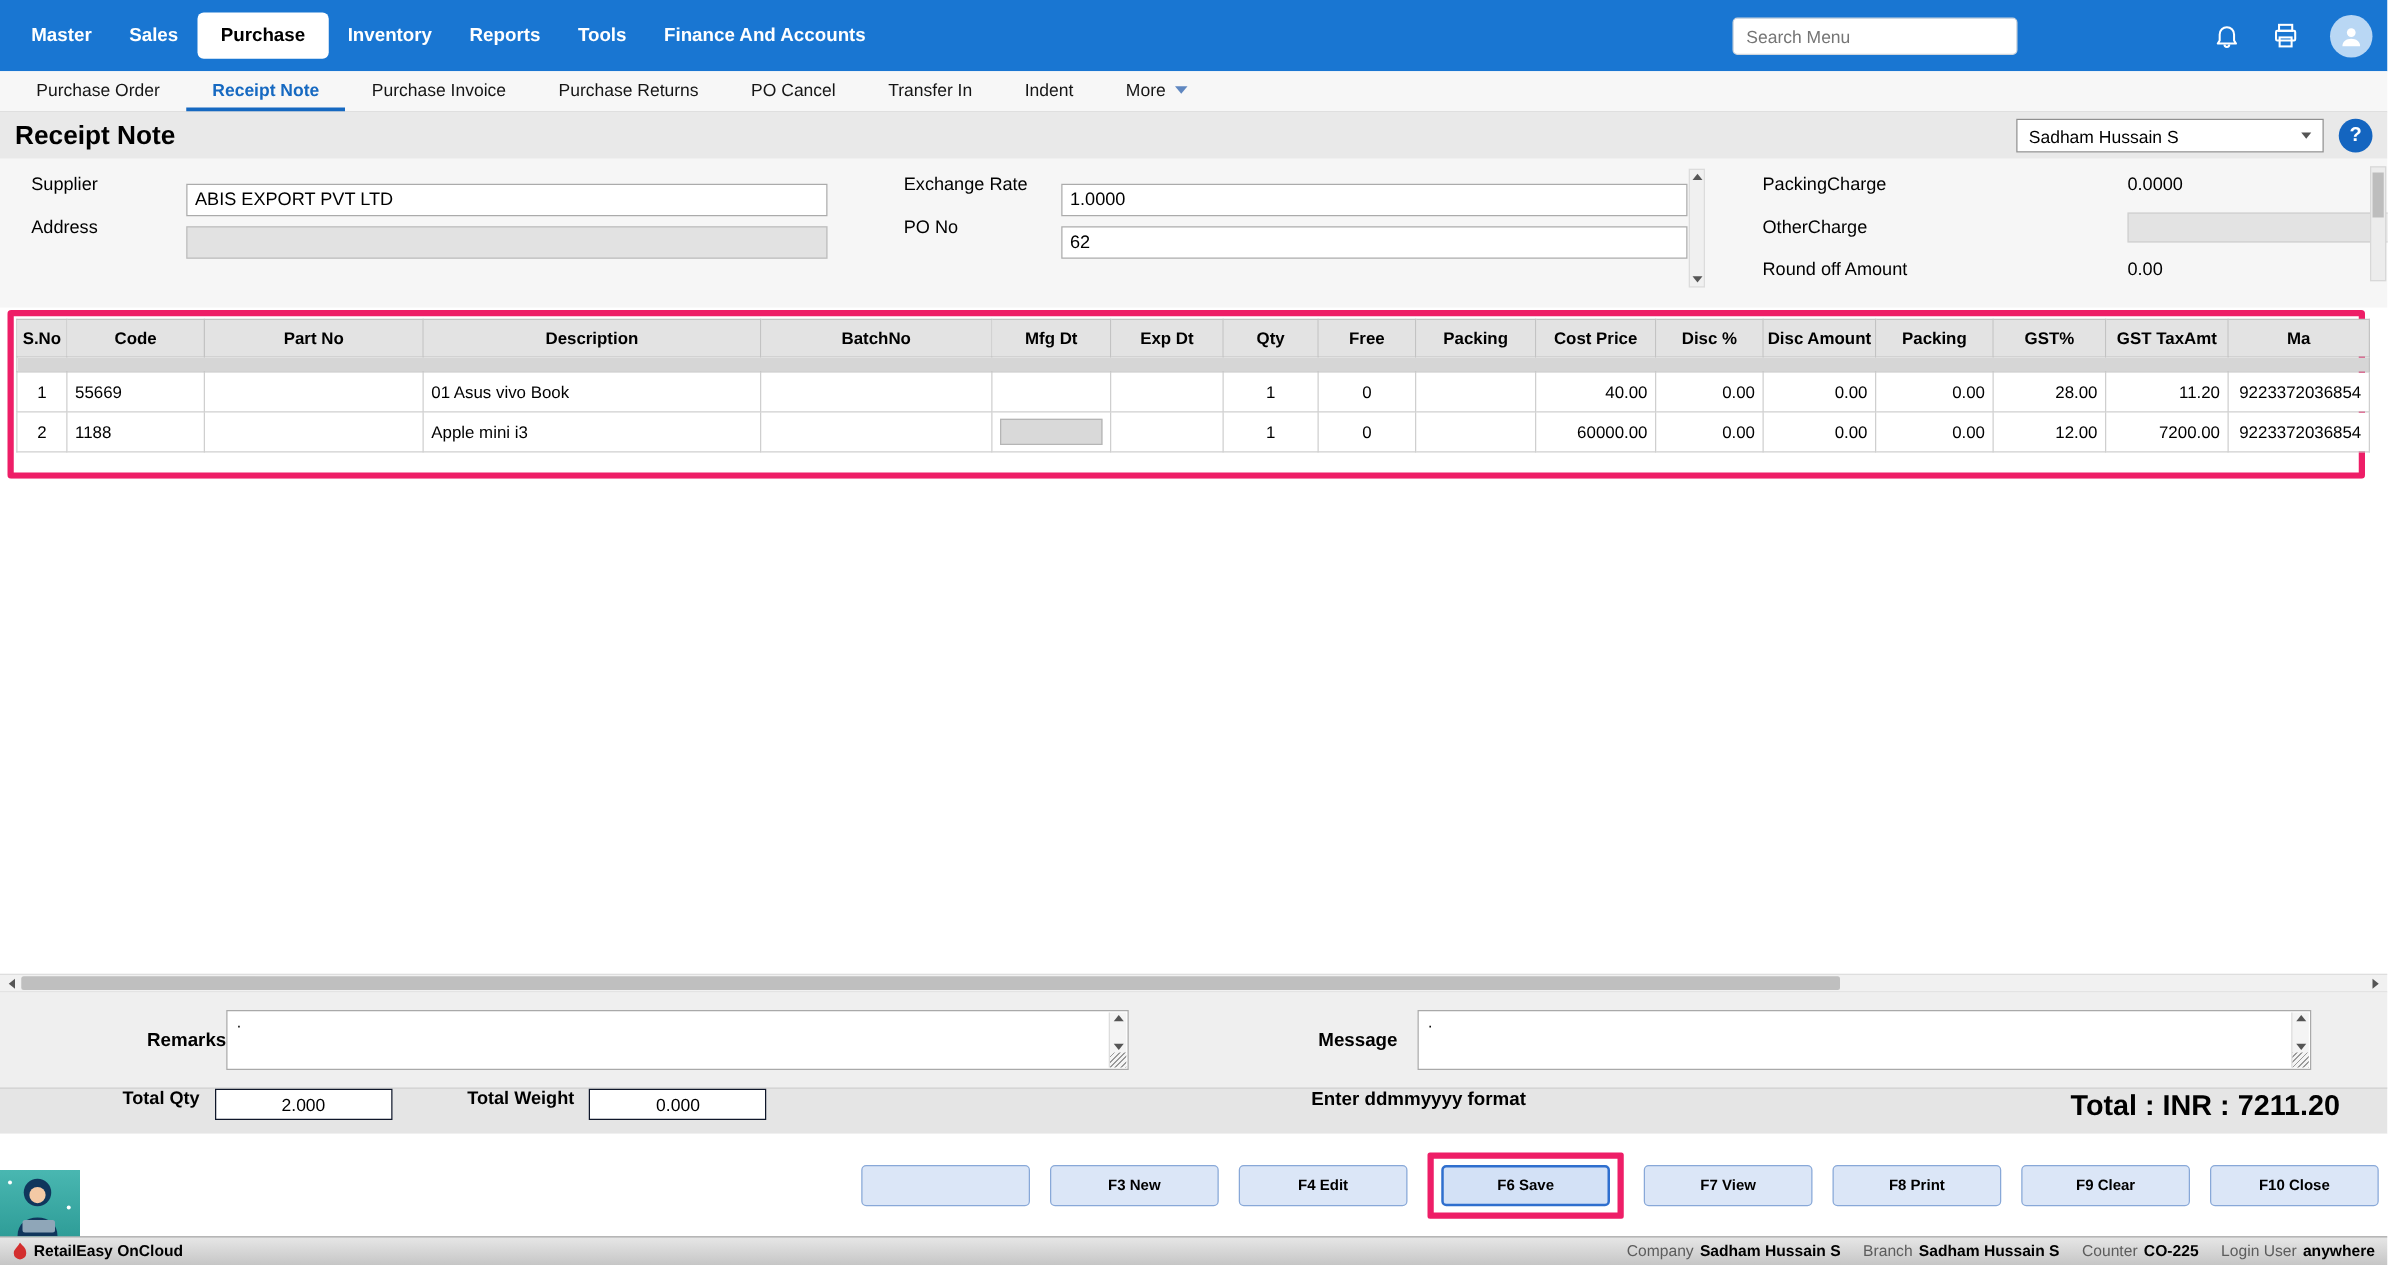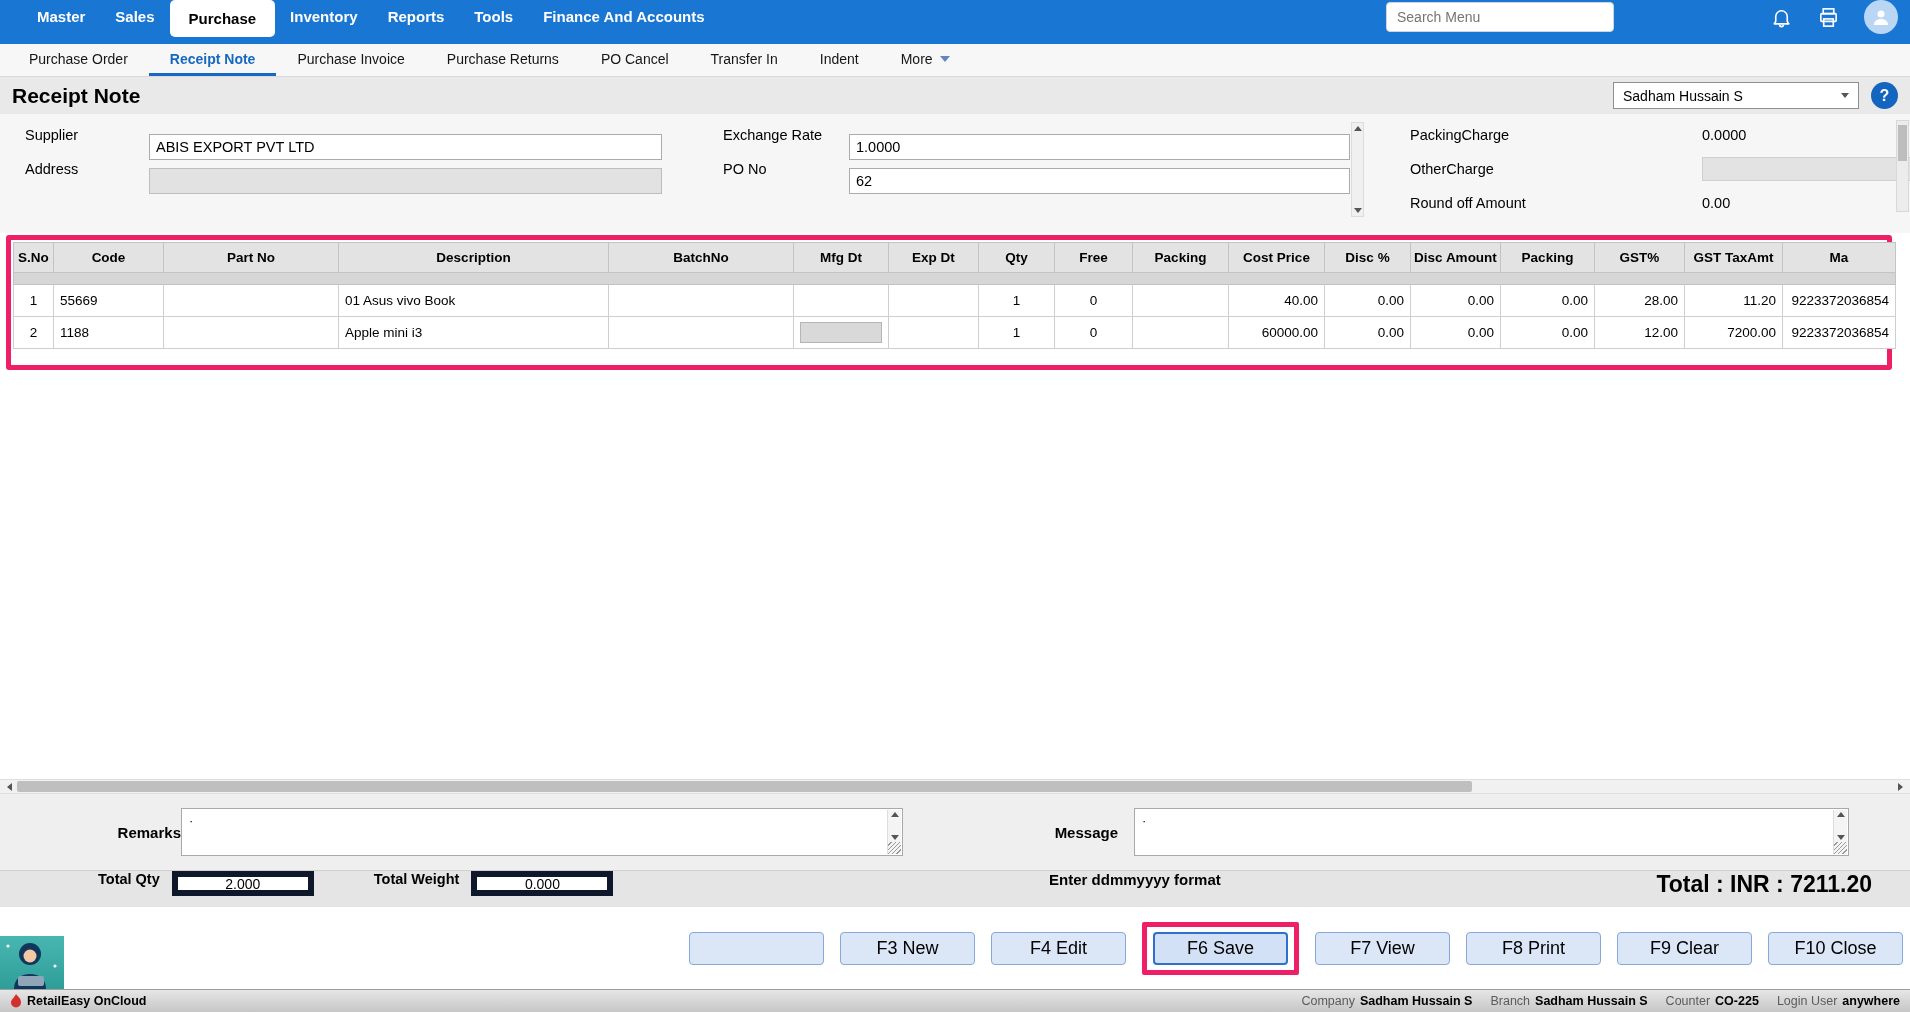--- a/index.html
+++ b/index.html
@@ -1,21 +1,21 @@
 <!DOCTYPE html>
 <html><head>
 <meta charset="utf-8">
 <style>
   * { box-sizing: border-box; margin: 0; padding: 0; }
   html,body { width:1910px; height:1012px; overflow:hidden; }
   body { font-family:"Liberation Sans", sans-serif; background:#fff; color:#000; }
   .app { display:flex; flex-direction:column; height:100%; position:relative; }
 
   
-  .topnav { height:44px; background:#1976d2; display:flex; align-items:flex-start; padding:0 12px 0 22px; flex:0 0 auto; }
+  .topnav { height:57px; background:#1976d2; display:flex; align-items:center; padding:0 12px 0 10px; flex:0 0 auto; }
   .nav-item { color:#fff; font-weight:bold; font-size:15px; padding:8px 15px; cursor:pointer; white-space:nowrap; }
   .nav-item.active { background:#fff; color:#000; border-radius:5px; padding:10px 19px; }
   .topnav-right { margin-left:auto; display:flex; align-items:center; gap:24px; }
   .search-box { width:228px; height:30px; border-radius:4px; border:1px solid #cfd6dd; padding:0 10px; font-size:14px; outline:none; margin-right:132px; font-family:"Liberation Sans",sans-serif; }
   .tn-icon { display:flex; align-items:center; justify-content:center; cursor:pointer; }
   .avatar-circle { width:34px; height:34px; border-radius:50%; background:#b9d7f4; display:flex; align-items:center; justify-content:center; }
 
   
   .subnav { height:33px; background:#f7f7f7; border-bottom:1px solid #d8d8d8; display:flex; align-items:stretch; padding-left:8px; flex:0 0 auto; }
   .subnav-item { display:flex; align-items:center; padding:0 21px; font-size:14px; color:#151515; cursor:pointer; border-bottom:3px solid transparent; gap:7px; }
@@ -72,27 +72,27 @@
   .band-label { font-weight:bold; font-size:15px; text-align:right; }
   .lbl-remarks { width:181px; }
   .lbl-message { width:231px; padding-right:16px; }
   .ta { width:722px; height:48px; background:#fff; border:1px solid #a9a9a9; position:relative; font-size:13px; padding:4px 18px 4px 7px; cursor:text; }
   .ta.msg { width:715px; }
   .ta-scroll { position:absolute; top:1px; right:1px; bottom:1px; width:14px; background:#f4f4f4; border-left:1px solid #ddd; display:flex; flex-direction:column; align-items:center; justify-content:space-between; padding:2px 0 14px 0; }
   .ta-grip { position:absolute; right:1px; bottom:1px; width:13px; height:12px; background:repeating-linear-gradient(135deg, transparent 0 2px, #9a9a9a 2px 3px); cursor:nwse-resize; }
 
   .totals-band { height:37px; background:#e5e5e5; border-top:1px solid #cfcfcf; display:flex; flex:0 0 auto; }
   .lbl-tq { margin-left:98px; font-size:14.5px; font-weight:bold; }
-  .in-total { width:142px; height:25px; border:6px solid #0f172a; background:#fff; text-align:center; font-size:14px; margin-left:12px; font-family:"Liberation Sans",sans-serif; outline:none; }
+  .in-total { width:142px; height:25px; border:1px solid #0f172a; background:#fff; text-align:center; font-size:14px; margin-left:12px; font-family:"Liberation Sans",sans-serif; outline:none; }
   .lbl-tw { margin-left:60px; font-size:14.5px; font-weight:bold; }
   .hint { flex:1; text-align:center; font-weight:bold; font-size:15px; }
   .grand-total { font-weight:bold; font-size:23px; margin-right:38px; white-space:nowrap; }
 
   .buttons-band { height:82px; background:#fff; display:flex; align-items:center; justify-content:flex-end; gap:16px; padding-right:7px; flex:0 0 auto; }
-  .btn { width:135px; height:33px; background:#dbe6f7; border:1px solid #88a8d8; border-radius:4px; font-size:18px; font-weight:400; color:#000; display:flex; align-items:center; justify-content:center; cursor:pointer; font-family:"Liberation Sans",sans-serif; }
+  .btn { width:135px; height:33px; background:#dbe6f7; border:1px solid #88a8d8; border-radius:4px; font-size:12px; font-weight:700; color:#000; display:flex; align-items:center; justify-content:center; cursor:pointer; font-family:"Liberation Sans",sans-serif; }
   .save-annotation { border:5px solid #ee1e67; border-radius:2px; padding:5px 6px; display:flex; }
   .btn.save { border:2px solid #2f6fce; background:#d3e1f6; }
 
   .assistant-avatar { position:absolute; left:0; bottom:23px; width:64px; height:53px; background:linear-gradient(#49b7b1,#2f9d98); cursor:pointer; overflow:hidden; }
 
   .statusbar { height:23px; background:linear-gradient(#e6e6e6,#c6c6c6); border-top:1px solid #9e9e9e; display:flex; align-items:center; padding:0 10px; font-size:12.5px; flex:0 0 auto; }
   .app-name { font-weight:bold; margin-left:5px; }
   .status-right { margin-left:auto; display:flex; gap:18px; align-items:center; }
   .status-pair { display:flex; gap:5px; align-items:center; }
   .status-lbl { color:#5c5c5c; }

